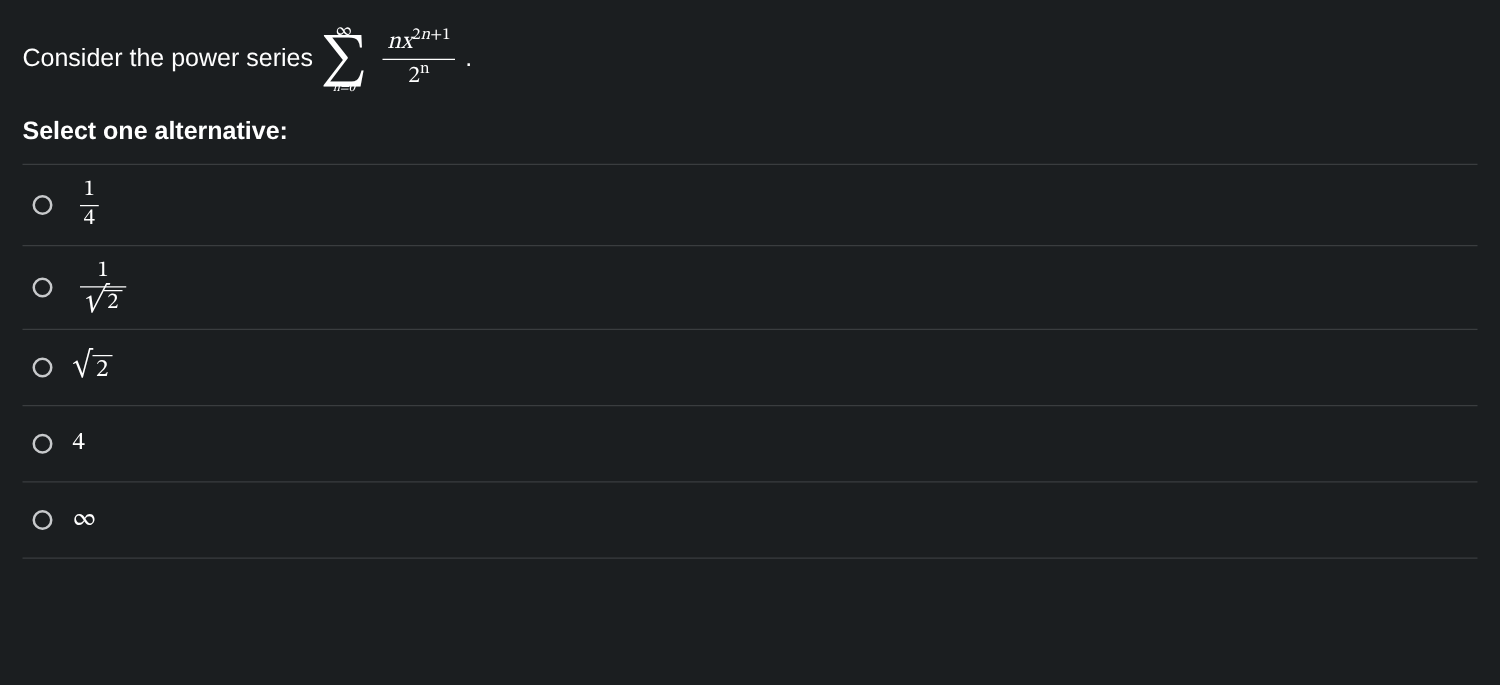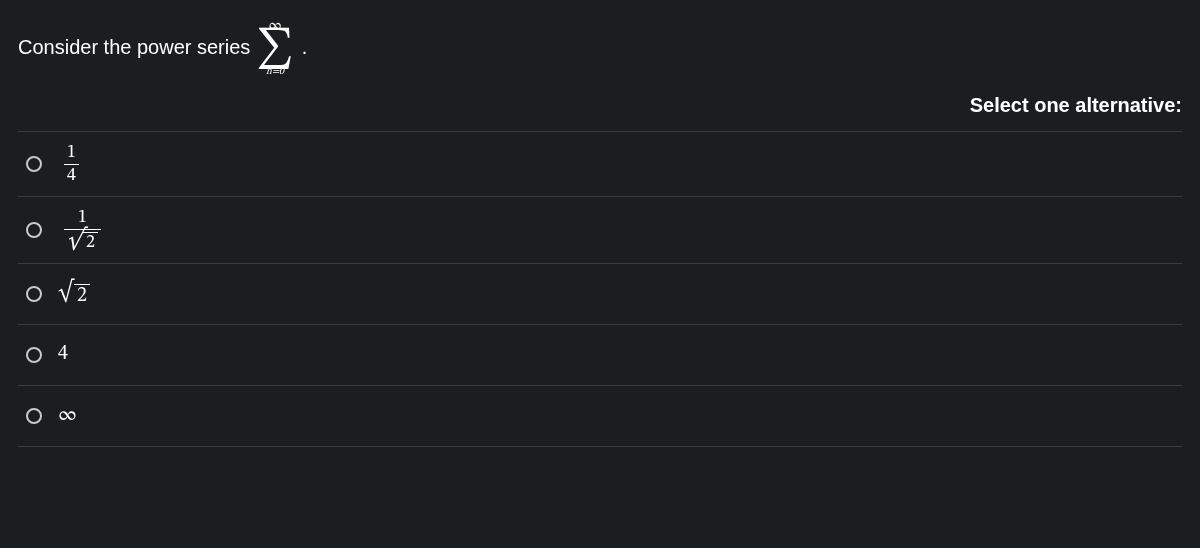--- a/index.html
+++ b/index.html
@@ -68,21 +68,20 @@
     font-size: 0.7em;
     vertical-align: super;
     font-style: normal;
   }
   .frac .upright {
     font-style: normal;
   }
   .prompt2 {
     font-weight: bold;
     margin: 8px 0 14px 0;
-    text-align: right;
   }
   .options {
     border-top: 1px solid #3a3d3f;
   }
   .option {
     display: flex;
     align-items: center;
     border-bottom: 1px solid #3a3d3f;
     padding: 10px 8px;
     min-height: 40px;
@@ -132,20 +131,29 @@
     <span>Consider the power series</span>
 
     <span class="math-sum">
       <span class="top">∞</span>
       <span class="sigma">∑</span>
       <span class="bottom">
         <span class="nvar">n</span><span>=</span><span>0</span>
       </span>
     </span>
 
+    <span class="frac">
+      <span class="num">
+        <span class="nvar">n</span><span class="nvar">x</span><sup><span>2</span><span class="nvar">n</span><span>+</span><span>1</span></sup>
+      </span>
+      <span class="line"></span>
+      <span class="den">
+        <span class="upright">2</span><sup class="nvar">n</sup>
+      </span>
+    </span>
 
     <span class="period">.</span>
   </div>
 
   <div class="prompt2">Select one alternative:</div>
 
   <div class="options">
 
     <div class="option">
       <span class="radio"></span>

